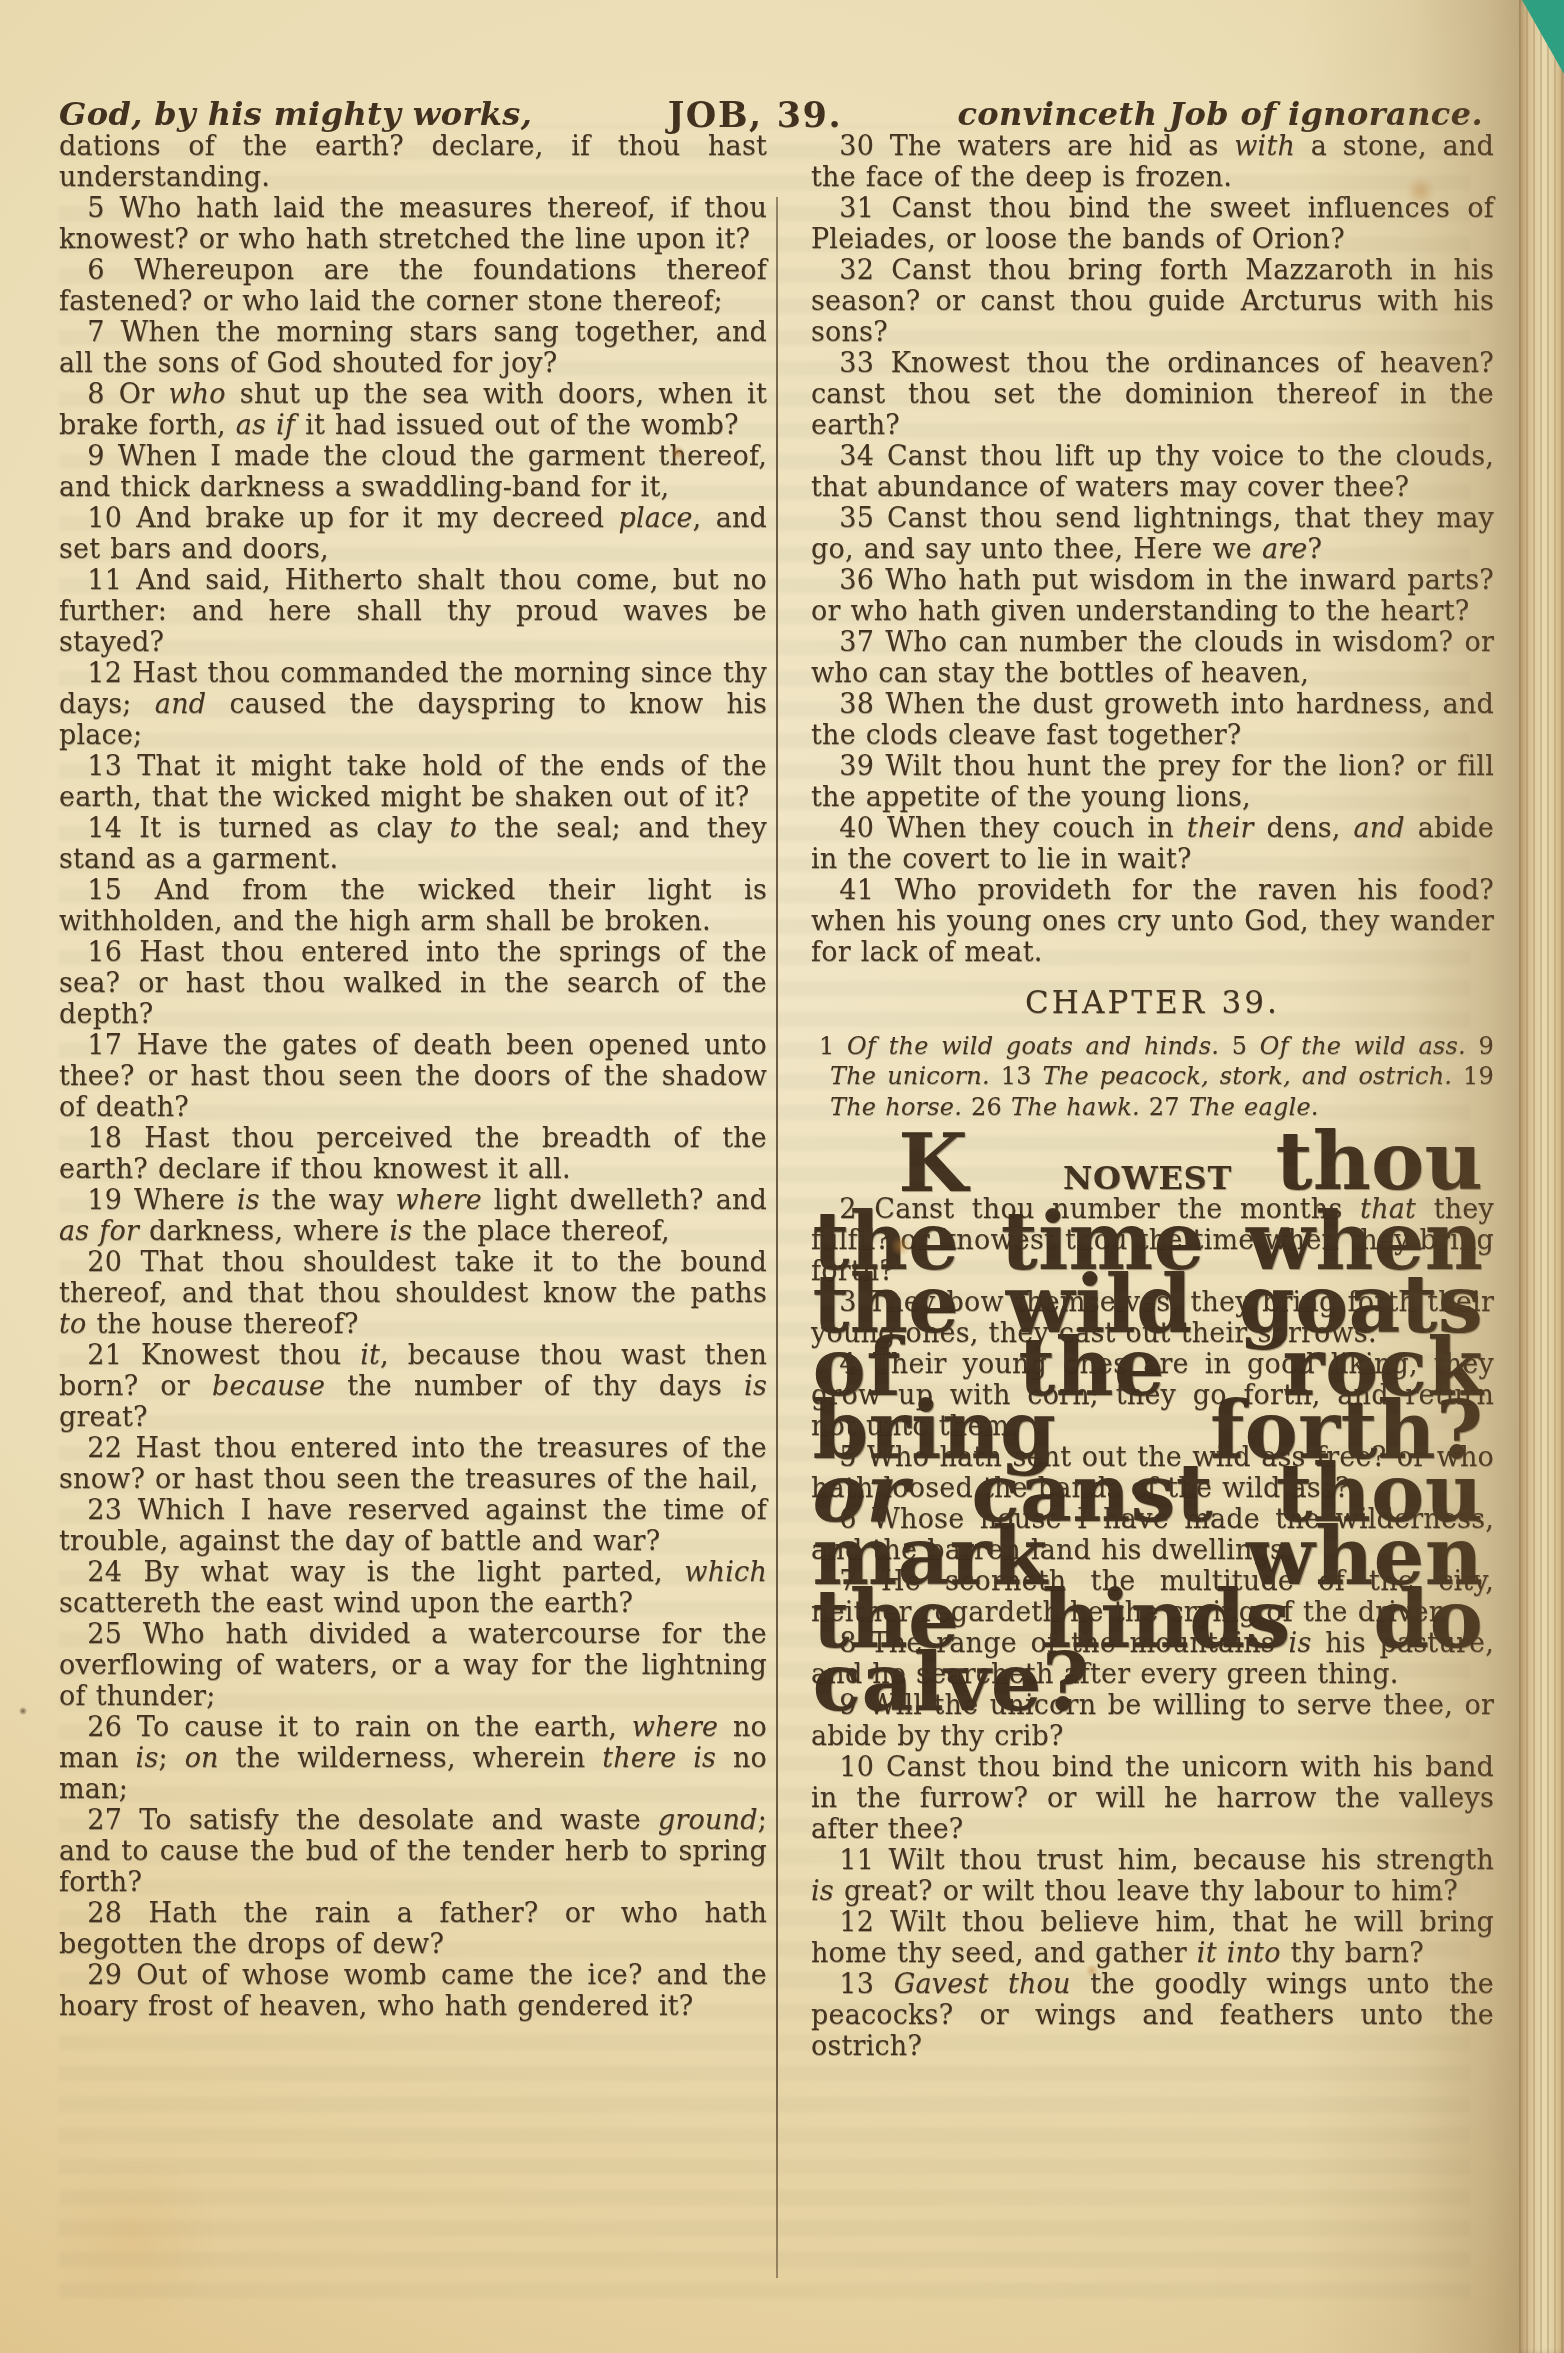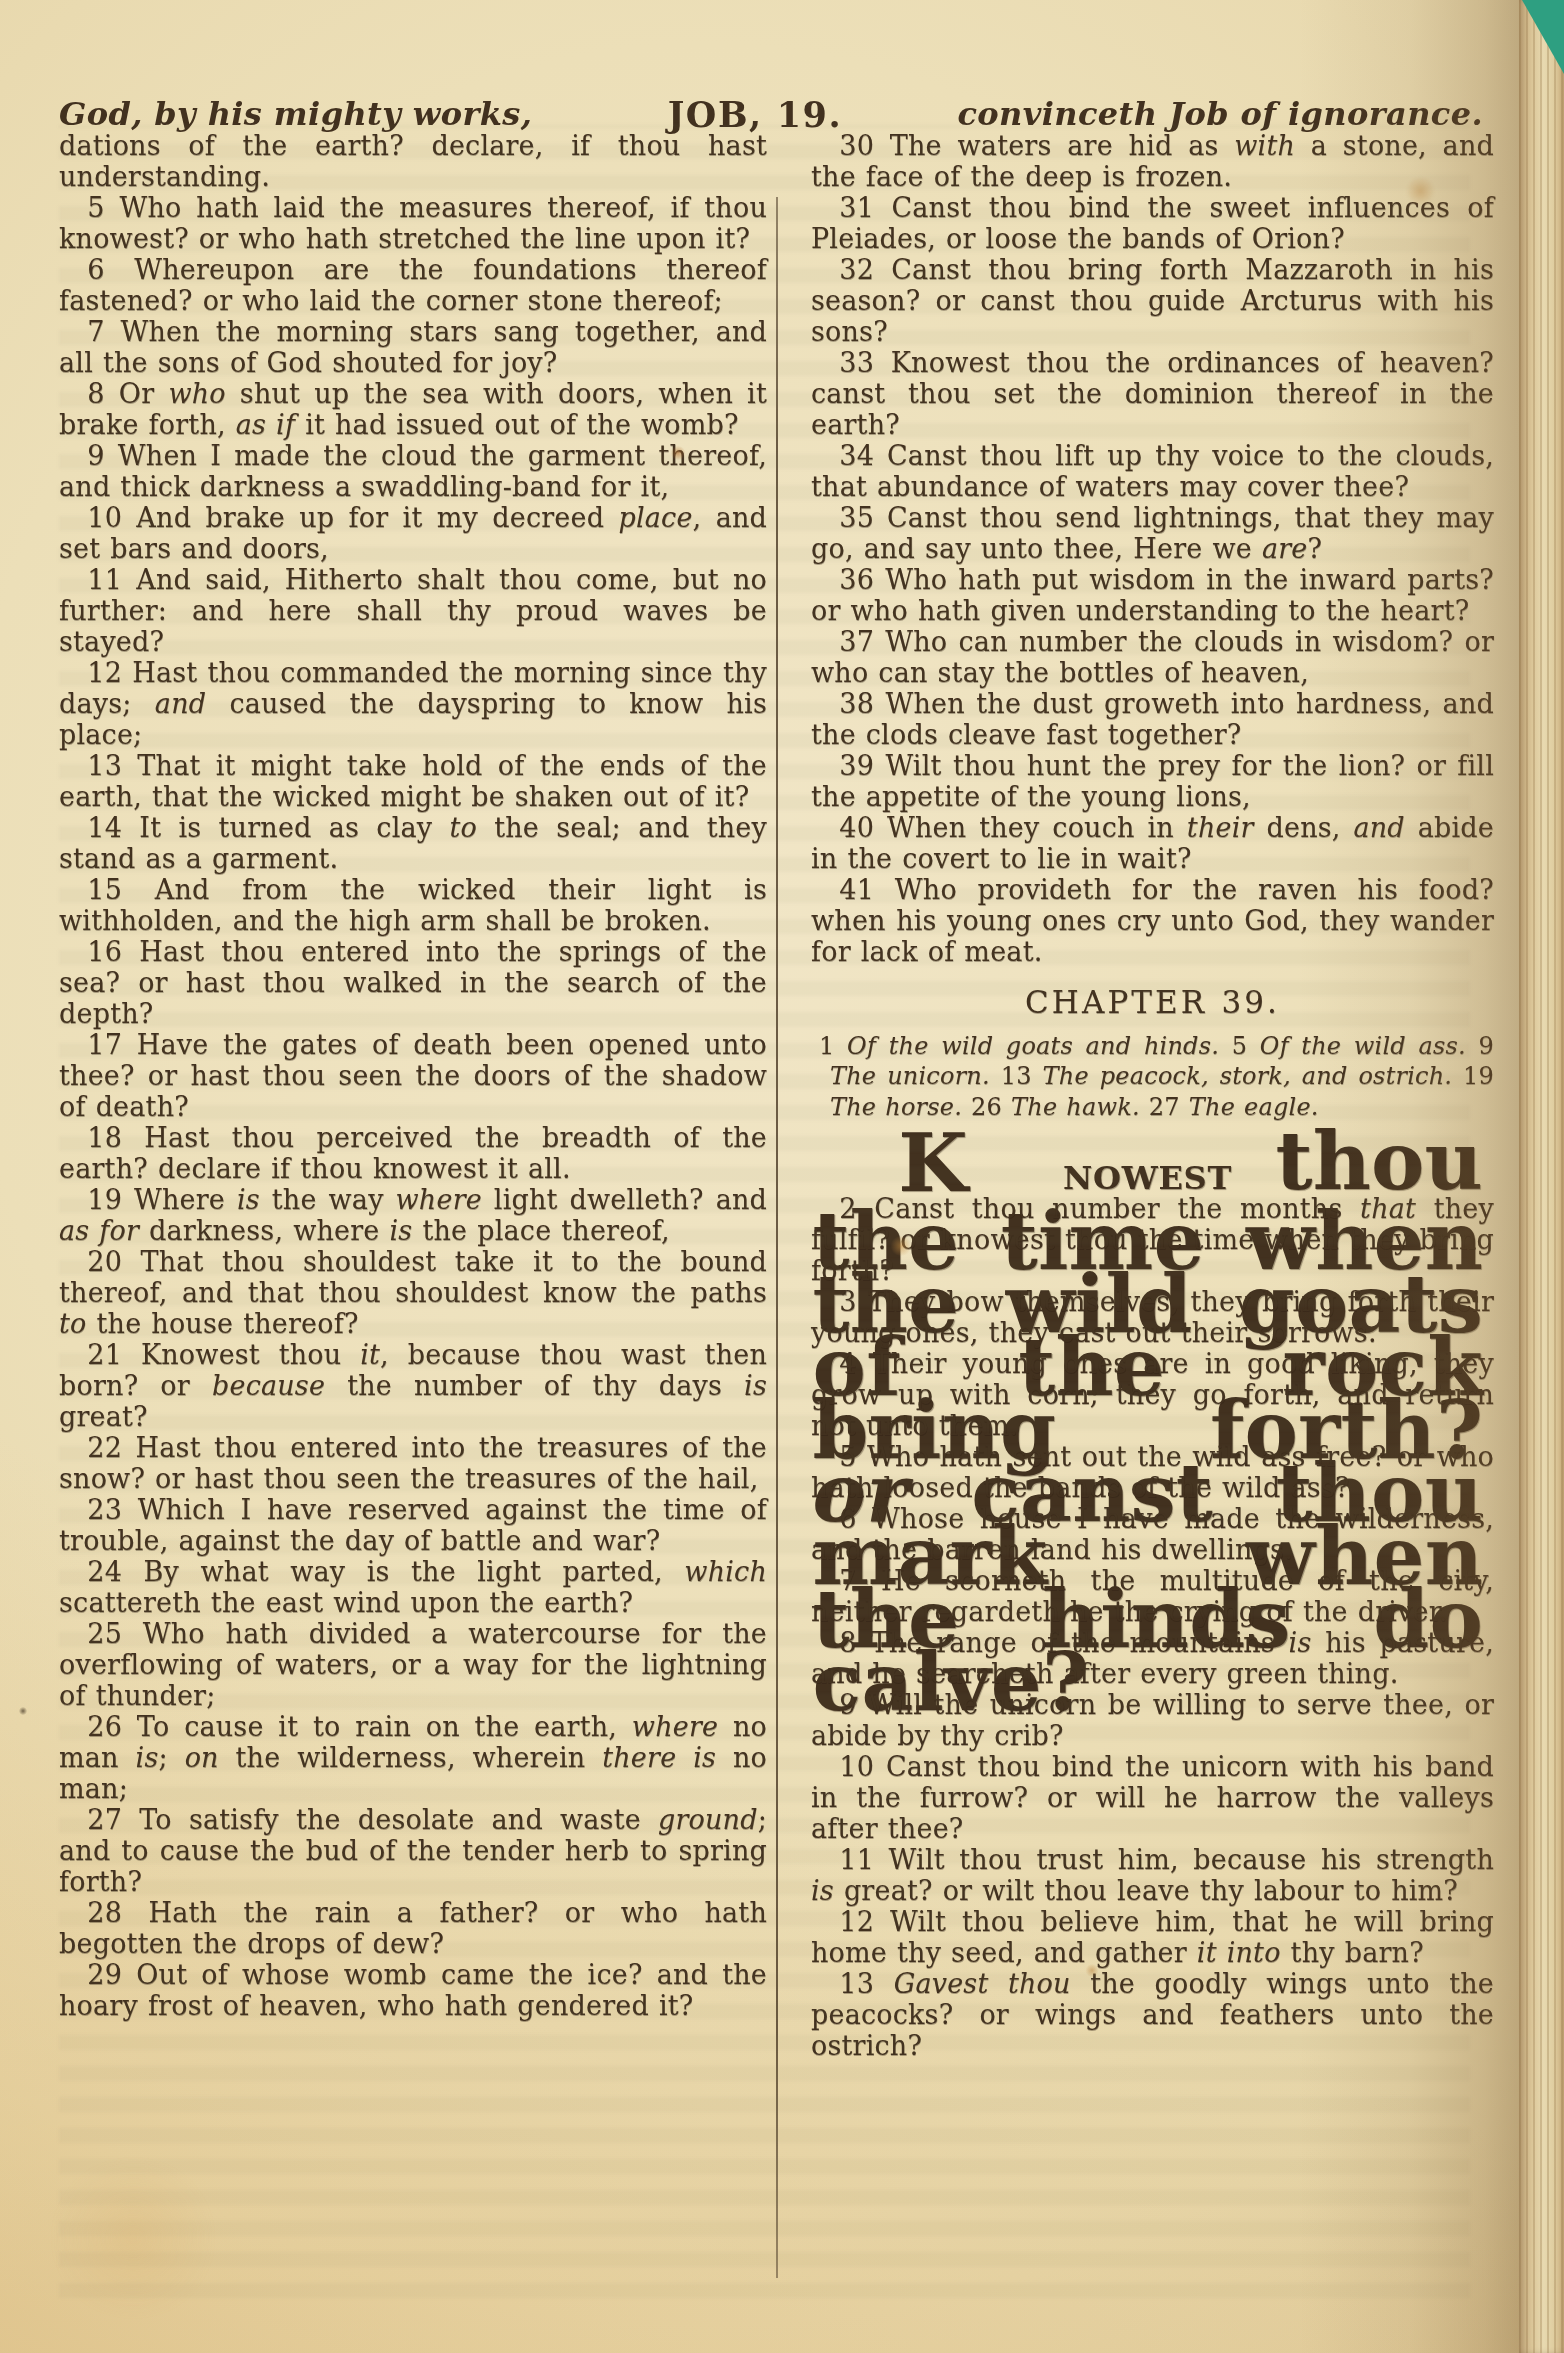--- a/index.html
+++ b/index.html
@@ -61,21 +61,21 @@
   .stain.e{left:19px;top:1707px;width:7.8px;height:7.8px;background:radial-gradient(circle,rgba(64,50,32,.7),rgba(64,50,32,0) 75%);}
   .stain.f{left:47px;top:2160px;width:172px;height:156px;background:radial-gradient(circle,rgba(216,169,100,.20),rgba(216,169,100,0) 70%);filter:blur(3.1px);}
 </style>
 </head>
 <body>
 
 <div class="book">
 
   <div class="header">
     <span class="hl">God, by his mighty works,</span>
-    <span class="hc">JOB, 19.</span>
+    <span class="hc">JOB, 39.</span>
     <span class="hr">convinceth Job of ignorance.</span>
   </div>
 
   <div class="col left">
       <p class="para cont">dations of the earth? declare, if thou hast understanding.</p>
       <p class="para verse">5 Who hath laid the measures thereof, if thou knowest? or who hath stretched the line upon it?</p>
       <p class="para verse">6 Whereupon are the foundations thereof fastened? or who laid the corner stone thereof;</p>
       <p class="para verse">7 When the morning stars sang together, and all the sons of God shouted for joy?</p>
       <p class="para verse">8 Or <i>who</i> shut up the sea with doors, when it brake forth, <i>as if</i> it had issued out of the womb?</p>
       <p class="para verse">9 When I made the cloud the garment thereof, and thick darkness a swaddling-band for it,</p>

